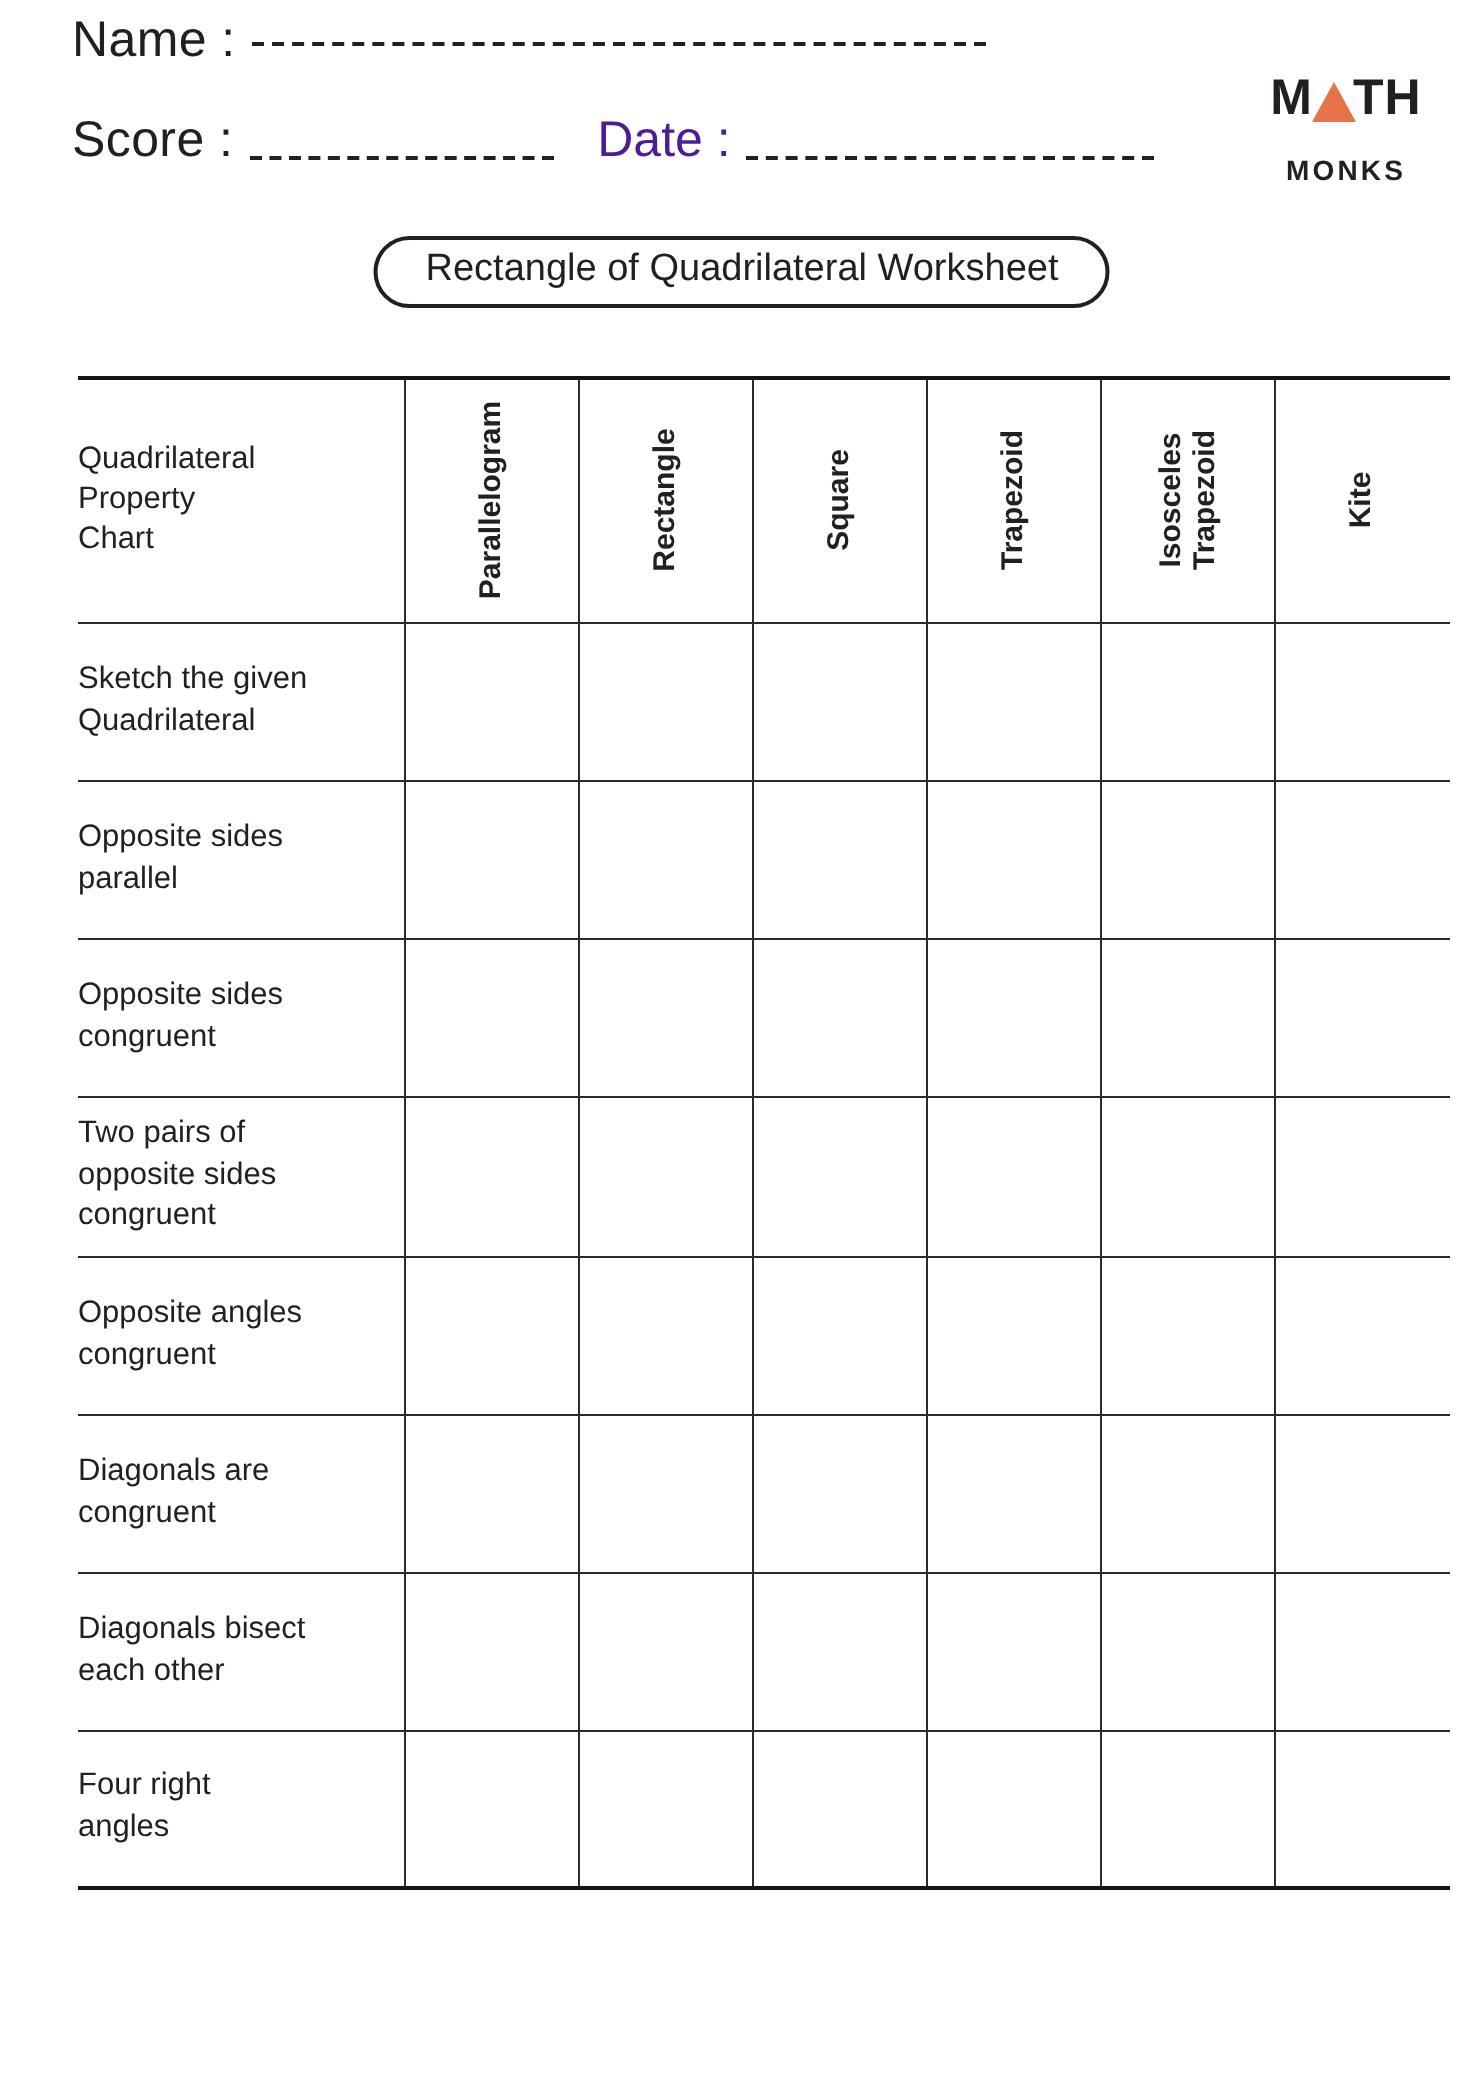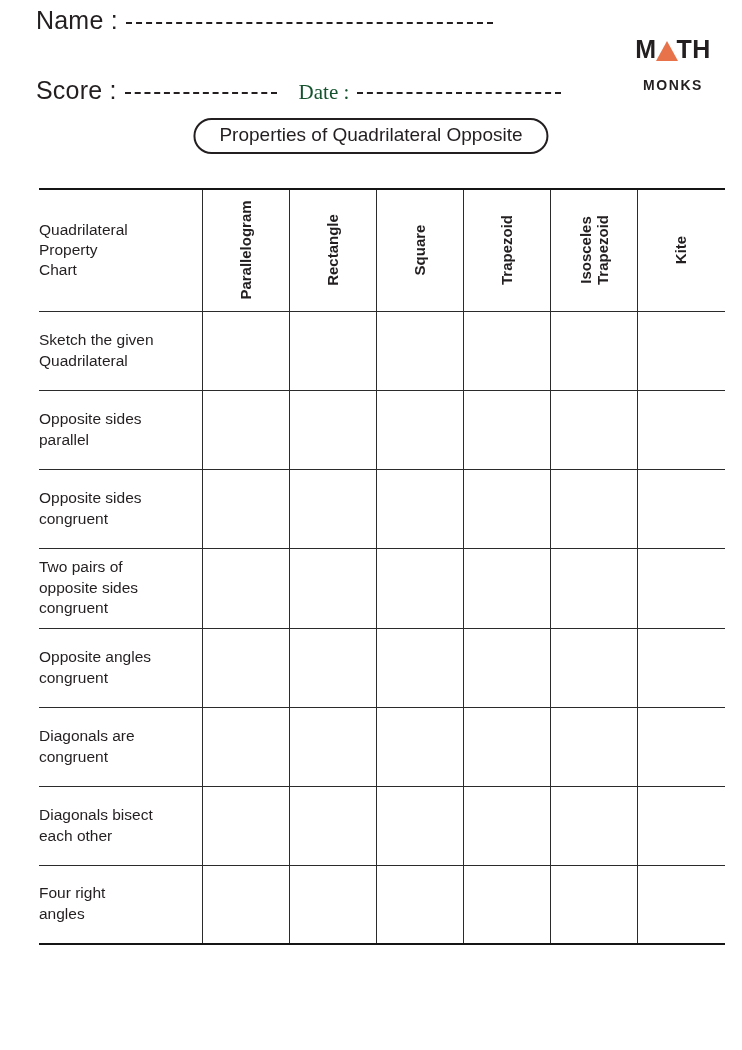--- a/index.html
+++ b/index.html
@@ -26,21 +26,21 @@
   }
 
   .field-row {
     position: absolute;
     display: flex;
     align-items: baseline;
     white-space: nowrap;
   }
 
   .field-row.name-row { left: 36px; top: 6px; }
-  .field-row.score-row { left: 36px; top: 76px; }
+  .field-row.score-row { left: 36px; top: 56px; align-items: flex-end; }
 
   .field-label {
     font-size: 25px;
     font-weight: 400;
     letter-spacing: 0.2px;
     color: #231f20;
   }
 
   .field-rule {
     display: inline-block;
@@ -49,24 +49,23 @@
     margin-left: 8px;
     position: relative;
     top: -5px;
   }
 
   .rule-name { width: 367px; }
   .rule-score { width: 152px; }
   .rule-date { width: 204px; }
 
   .date-label {
-    font-size: 21px;
+    font-size: 25px;
     margin-left: 22px;
-    color: #14532d;
-    font-family: Liberation Serif, serif;
+    color: #4c1d95;
   }
 
   
   .logo {
     position: absolute;
     right: 26px;
     top: 36px;
     width: 86px;
     text-align: center;
     line-height: 1;
@@ -215,21 +214,21 @@
 
   <div class="logo">
     <div class="logo-math">
       <span>M</span>
       <span class="logo-tri"></span>
       <span>TH</span>
     </div>
     <div class="logo-monks">MONKS</div>
   </div>
 
-  <div class="title-pill">Properties of Quadrilateral Opposite</div>
+  <div class="title-pill">Rectangle of Quadrilateral Worksheet</div>
 </div>
 
 <div class="chart-wrap">
   <table class="prop-chart">
     <colgroup>
       <col class="col-label">
       <col class="col-quad">
         <col class="col-quad">
         <col class="col-quad">
       <col class="col-quad">

